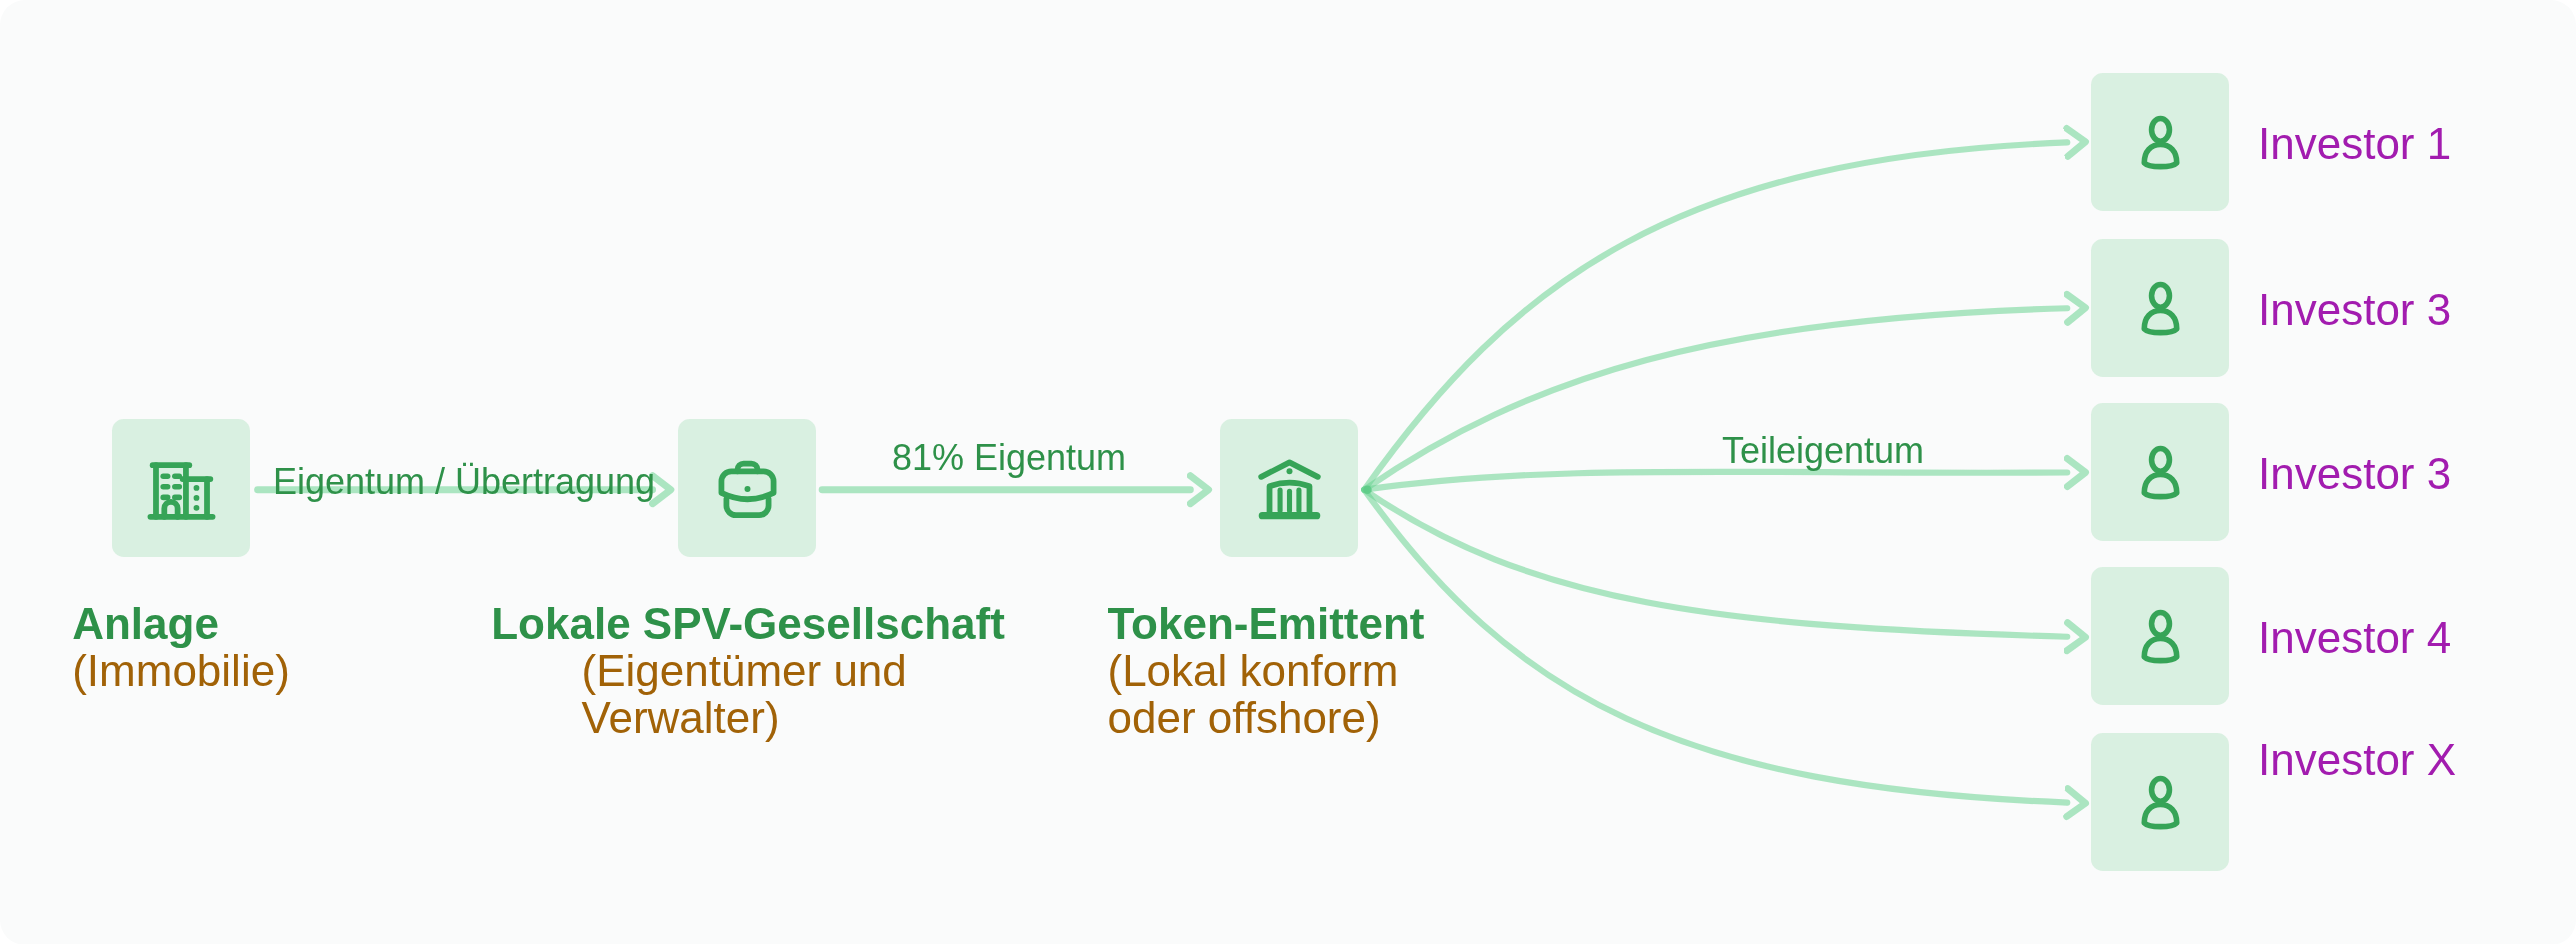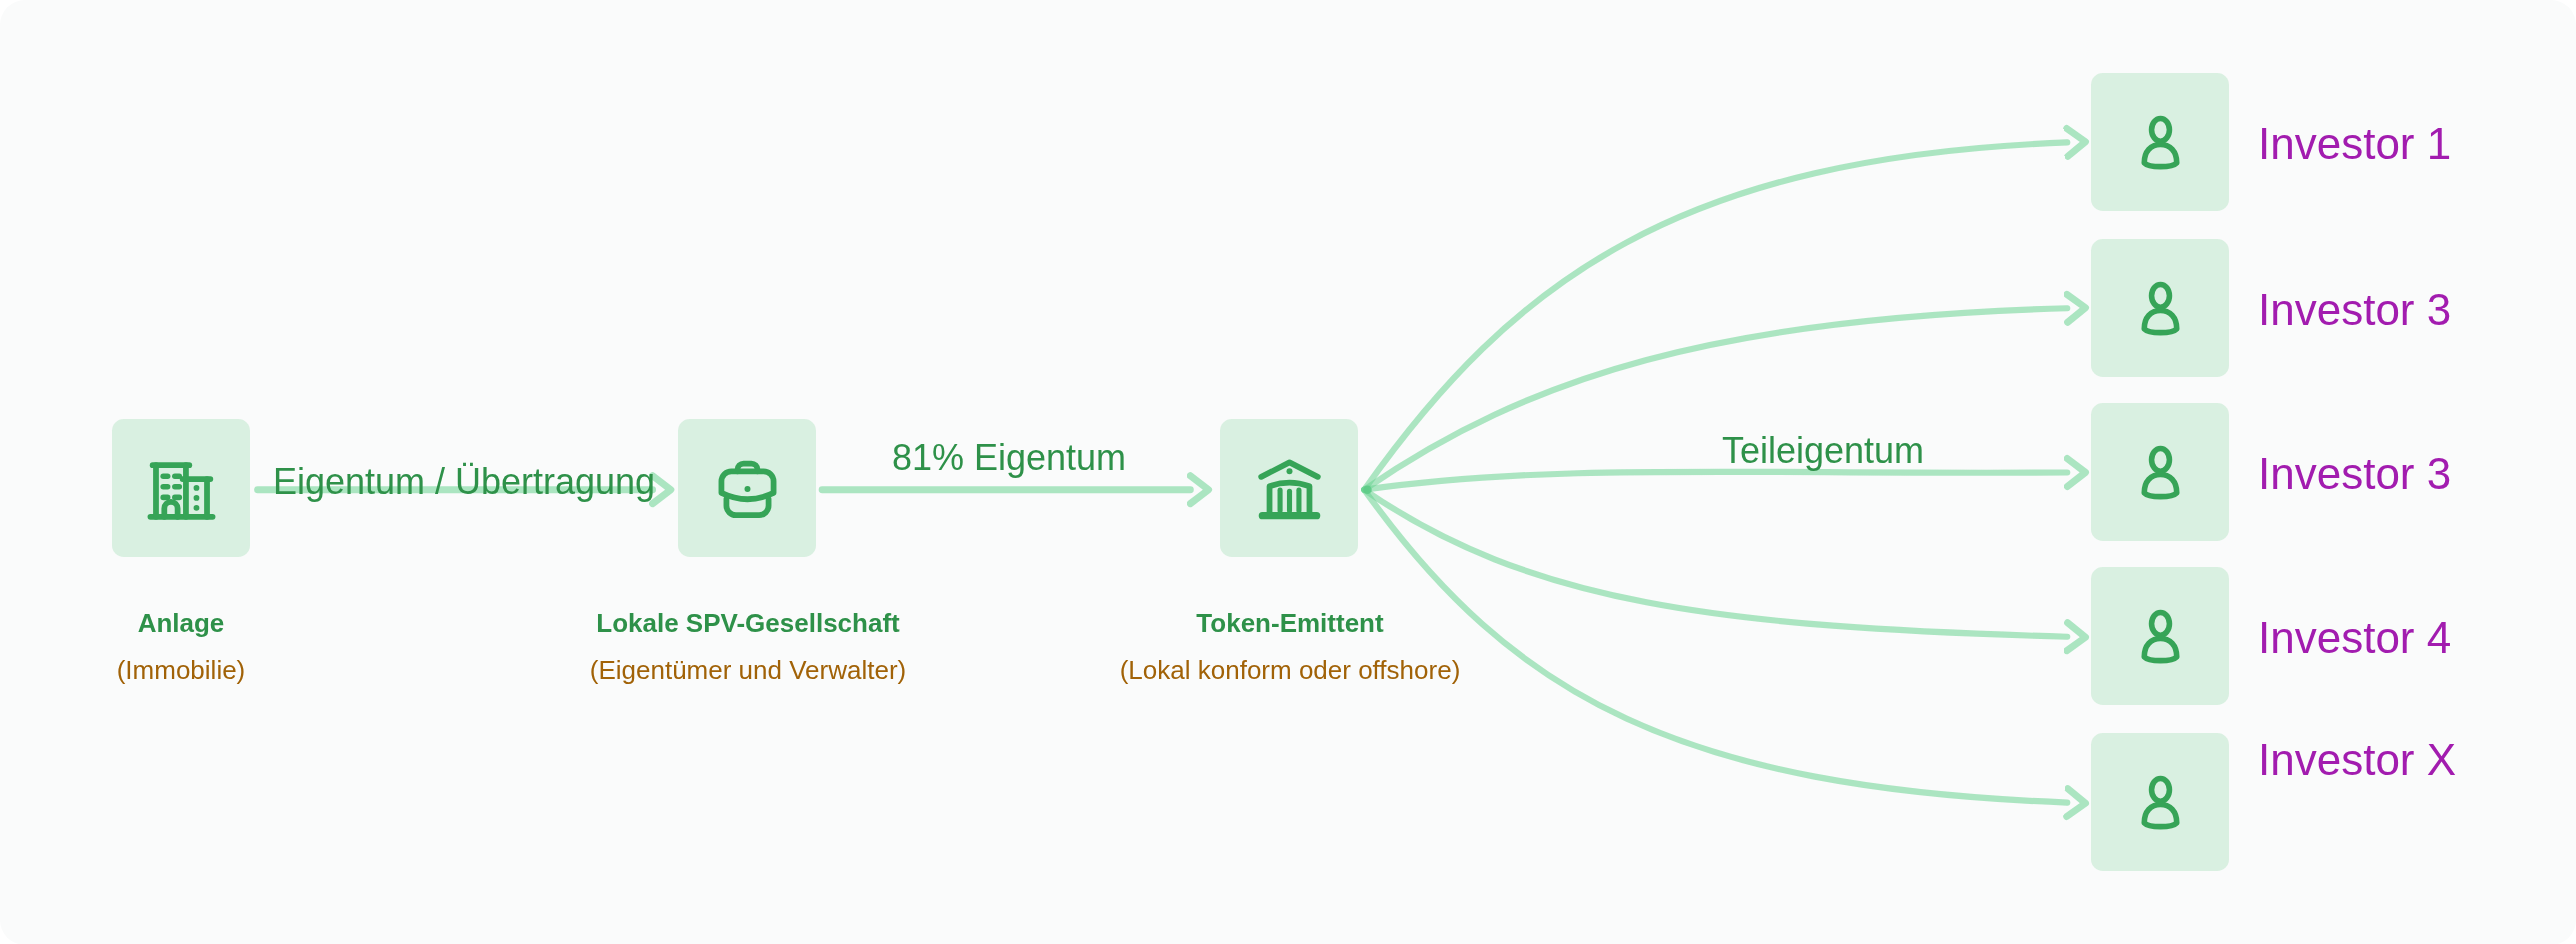--- a/index.html
+++ b/index.html
@@ -42,23 +42,22 @@
     height: 138px;
     background: #d9f0e1;
     border-radius: 11.8px;
     display: flex;
     align-items: center;
     justify-content: center;
   }
   .node-label {
     position: absolute;
     transform: translateX(-50%);
-    text-align: center;
     line-height: 47px;
-    font-size: 26px;
+    font-size: 44px;
     white-space: nowrap;
   }
   .node-title {
     font-weight: bold;
     color: #2e9149;
     white-space: nowrap;
   }
   .node-sub {
     color: #a16207;
     white-space: normal;

